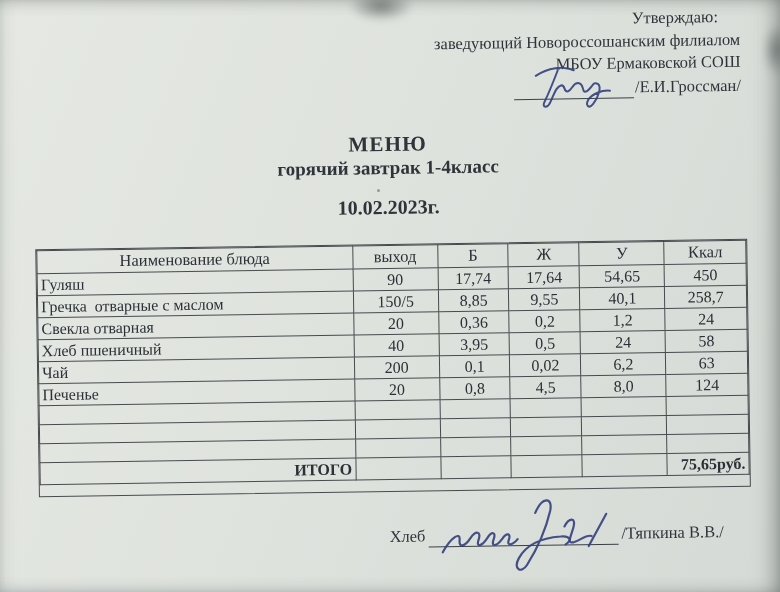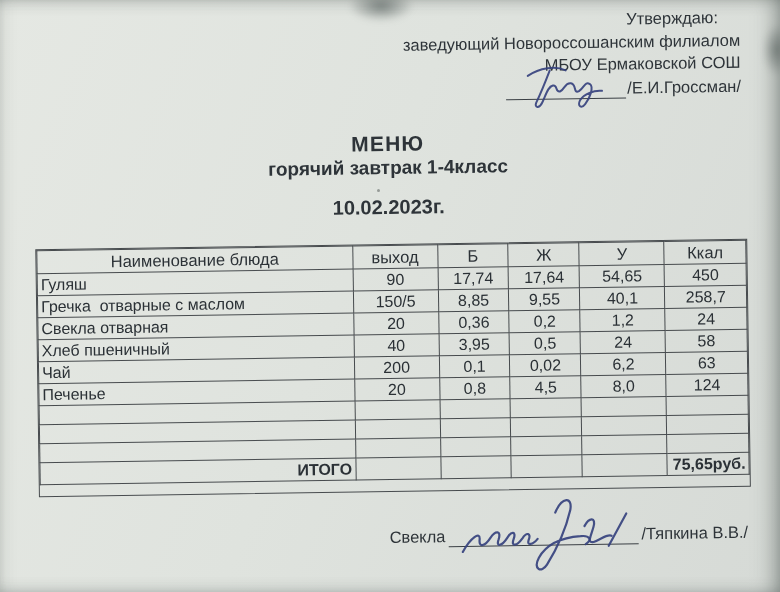--- a/index.html
+++ b/index.html
@@ -1,19 +1,19 @@
 <!DOCTYPE html>
 <html><head>
 <meta charset="utf-8">
 <style>
   html,body{margin:0;padding:0;background:#888;}
   .photo{
     position:relative;width:780px;height:592px;overflow:hidden;
     background:linear-gradient(112deg,#e5e8e3 0%,#dfe3de 45%,#d6dad6 100%);
-    font-family:Liberation Sans, sans-serif;color:#2e3439;
+    font-family:Liberation Serif, serif;color:#2e3439;
   }
   .photo::after{
     content:"";position:absolute;inset:0;pointer-events:none;
     box-shadow:inset -16px 0 22px -12px rgba(66,76,72,.55),
                inset 0 10px 18px -14px rgba(66,76,72,.45),
                inset 0 -10px 16px -12px rgba(66,76,72,.30),
                inset 12px 0 20px -16px rgba(66,76,72,.28);
   }
   .smudge-top{position:absolute;left:348px;top:-10px;width:66px;height:32px;border-radius:50%;
     background:radial-gradient(closest-side,rgba(74,84,82,.65),rgba(74,84,82,0));filter:blur(3px);}
@@ -179,21 +179,21 @@
               <td></td>
               <td></td>
               <td></td>
             <td class="total-value">75,65руб.</td>
           </tr>
         </tbody>
       </table>
     </div>
 
     <div class="footer">
-      <span class="cook-label">Свекла</span>
+      <span class="cook-label">Хлеб</span>
       <span class="cook-line">
         <svg width="190" height="92" viewBox="0 0 190 92">
           <path class="pen" stroke-width="2.2" d="M6 62 C14 48 24 41 23 50 C22 58 28 57 34 48 C39 41 45 41 42 50 C39 58 45 57 51 48 C55 42 60 42 57 50 C54 58 60 57 66 49 C70 43 75 44 72 51 C70 57 76 56 81 50"></path>
           <path class="pen" stroke-width="2.2" d="M99 24 C106 8 117 8 114 22 C109 42 99 62 90 76 C84 85 76 80 82 69 C90 55 107 49 124 48 C133 47 136 52 129 56"></path>
           <path class="pen" stroke-width="2.2" d="M128 38 C133 29 140 29 137 39 C134 49 130 55 137 54 C144 52 150 46 155 48"></path>
           <path class="pen" stroke-width="2.2" d="M152 58 L170 26"></path>
         </svg>
       </span>
       <span class="cook-name">/Тяпкина В.В./</span>
     </div>

